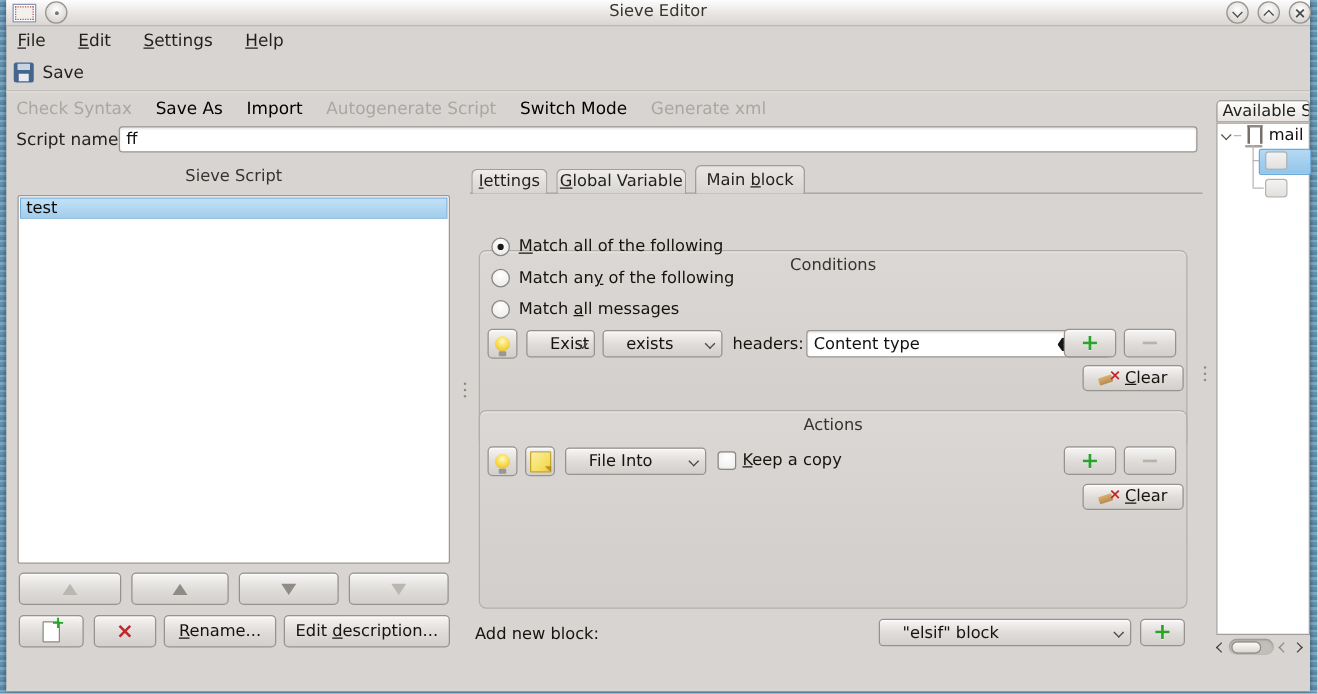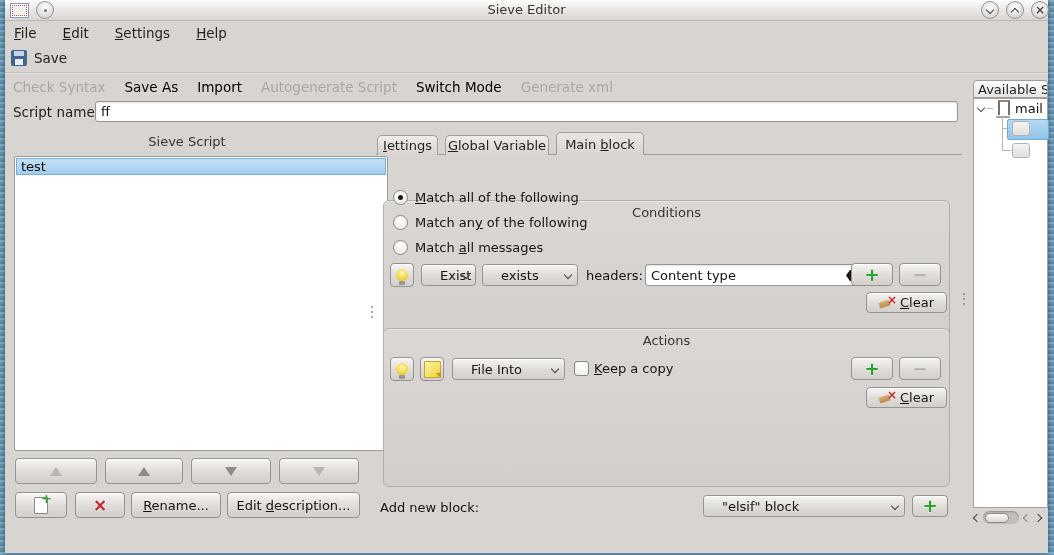--- a/index.html
+++ b/index.html
@@ -42,21 +42,21 @@
   .actionbar{left:0;top:74px;width:1043px;height:25px;display:flex;align-items:center;padding-left:8px;gap:19px;font-size:13.5px;}
   .actionbar .act{color:#000000;}
   .actionbar .act.disabled{color:#aaa7a3;}
   
   .scriptrow-label{left:8px;top:104px;font-size:13.5px;color:#221f1c;}
   .fld{background:#fff;border:1px solid #98948f;border-radius:3px;font-size:13px;color:#141210;
     display:flex;align-items:center;padding:0 5px;box-shadow:inset 0 1px 2px rgba(0,0,0,.12);}
   .scriptfld{left:90px;top:101px;width:851px;height:19px;}
   
   .panel-title{font-size:13px;color:#383430;text-align:center;}
-  .listbox{background:#fff;border:1px solid #9d9994;border-radius:2px;padding-left:28px;}
+  .listbox{background:#fff;border:1px solid #9d9994;border-radius:2px;}
   .listitem{position:absolute;left:1px;top:1px;right:1px;height:17px;font-size:13px;color:#0c0c0c;padding-left:4px;
     background:linear-gradient(#c2e1f7,#a3cdec);border:1px solid #74aedb;box-sizing:border-box;display:flex;align-items:center;}
   .pbtn{background:linear-gradient(#f7f6f5,#dedbd8 55%,#d2cfcc);border:1px solid #96928e;border-radius:4px;
     box-shadow:inset 0 1px 0 rgba(255,255,255,.7);display:flex;align-items:center;justify-content:center;gap:5px;
     font-size:13px;color:#17130f;box-sizing:border-box;}
   .cmb{background:linear-gradient(#f7f6f5,#dedbd8 55%,#d2cfcc);border:1px solid #96928e;border-radius:3.5px;
     box-shadow:inset 0 1px 0 rgba(255,255,255,.7);display:flex;align-items:center;
     font-size:13px;color:#17130f;box-sizing:border-box;padding:0 18px 0 18px;position:absolute;}
   .cmb .chv{position:absolute;right:6px;top:7px;}
   .grp{border:1px solid #b2aeaa;border-radius:6px;background:linear-gradient(#dbd7d4,#d2cecb);

